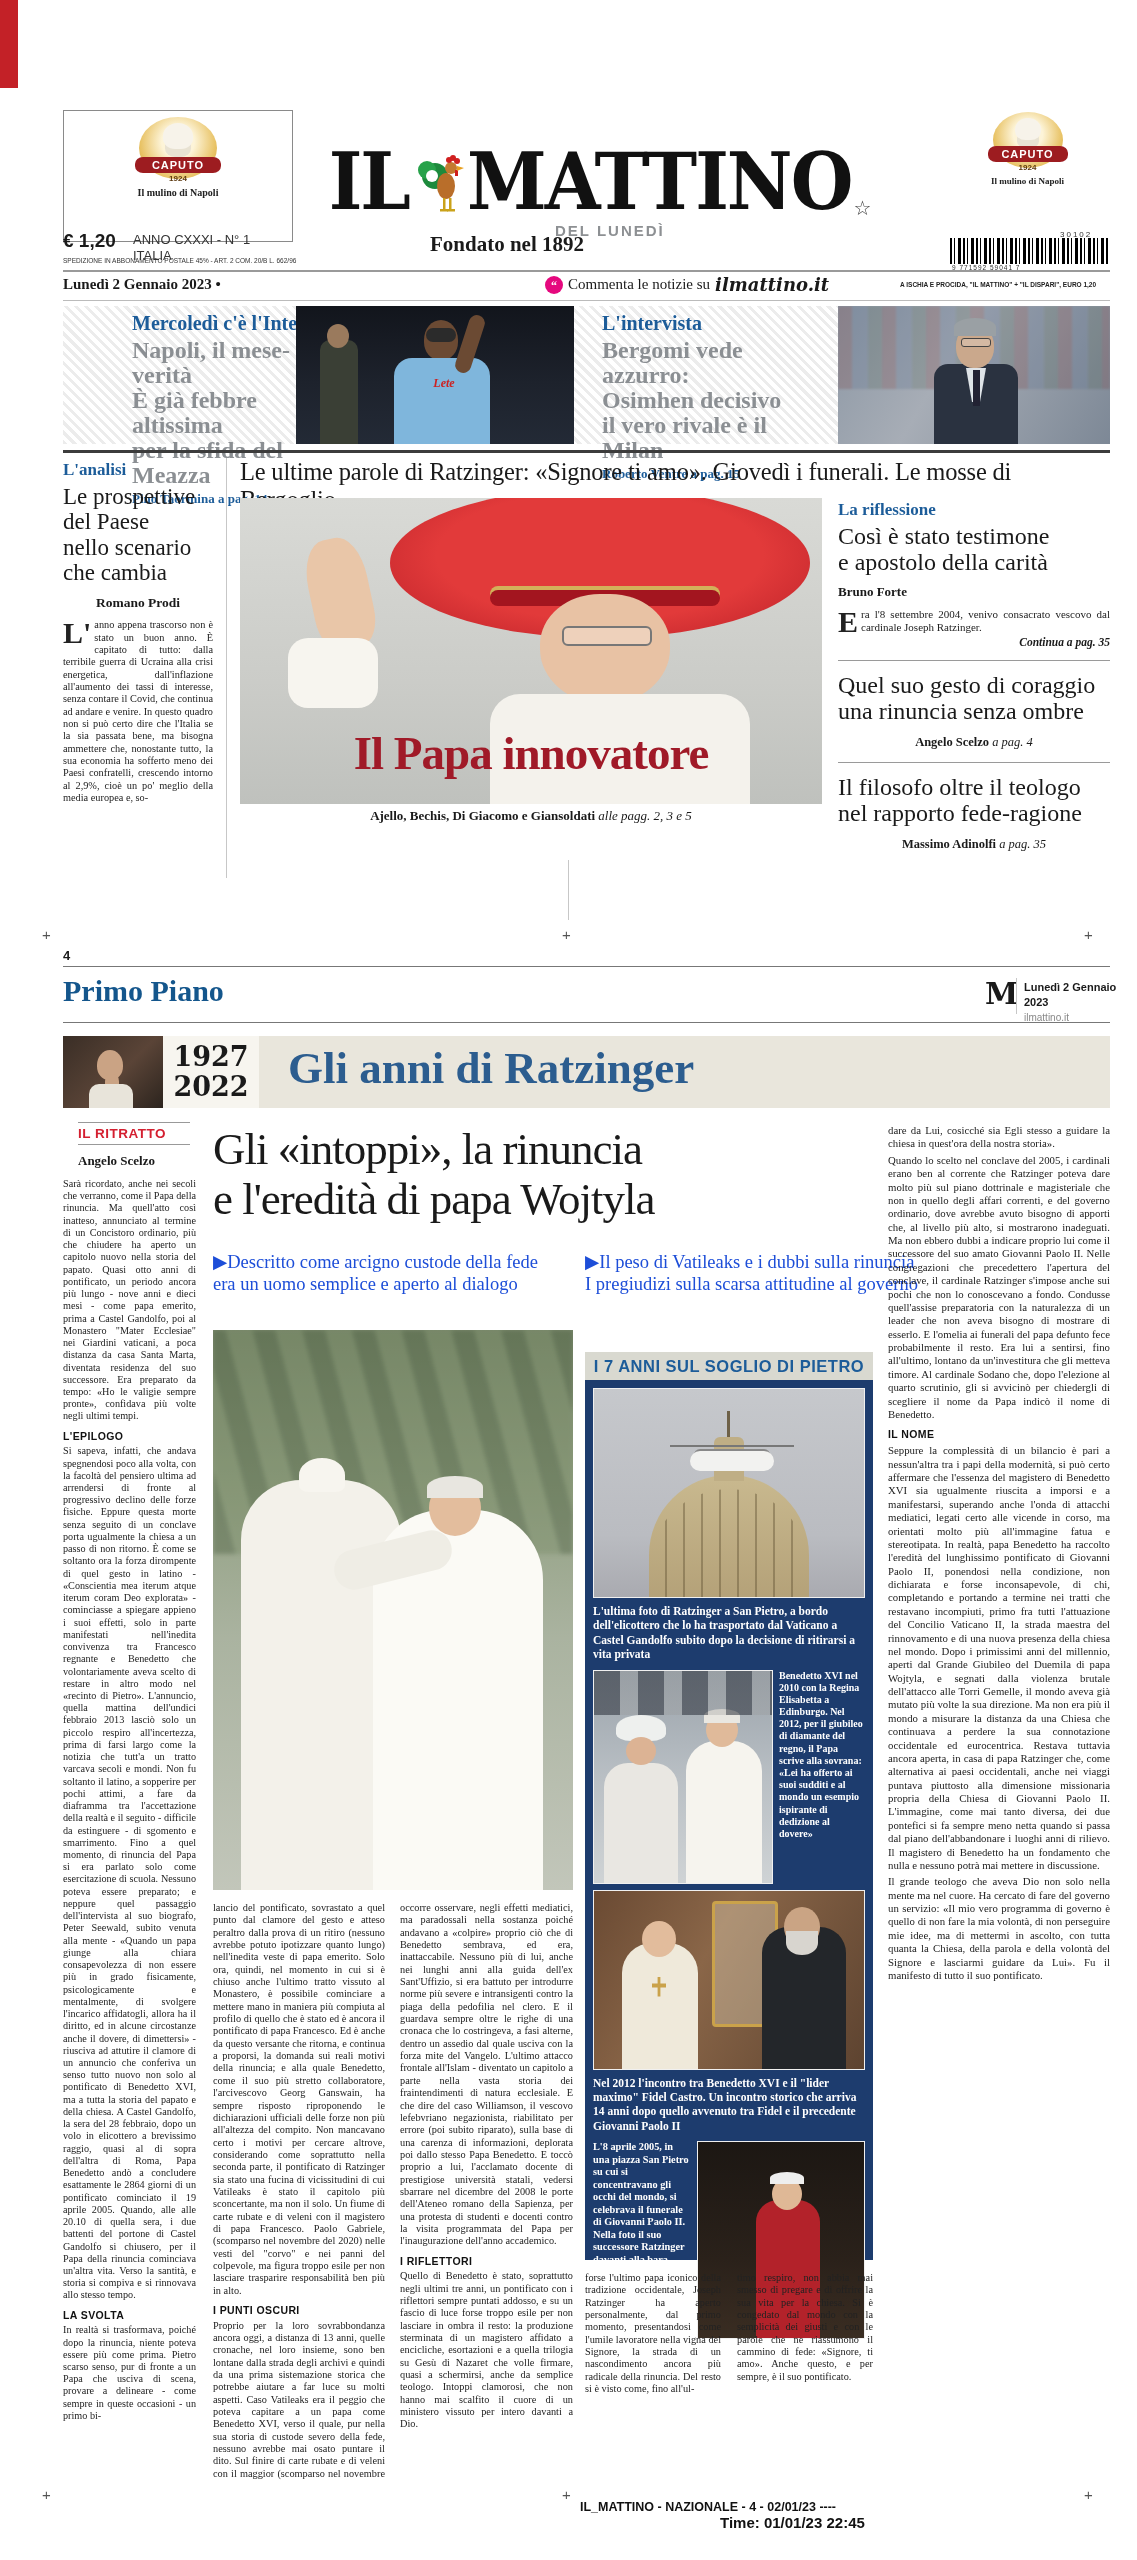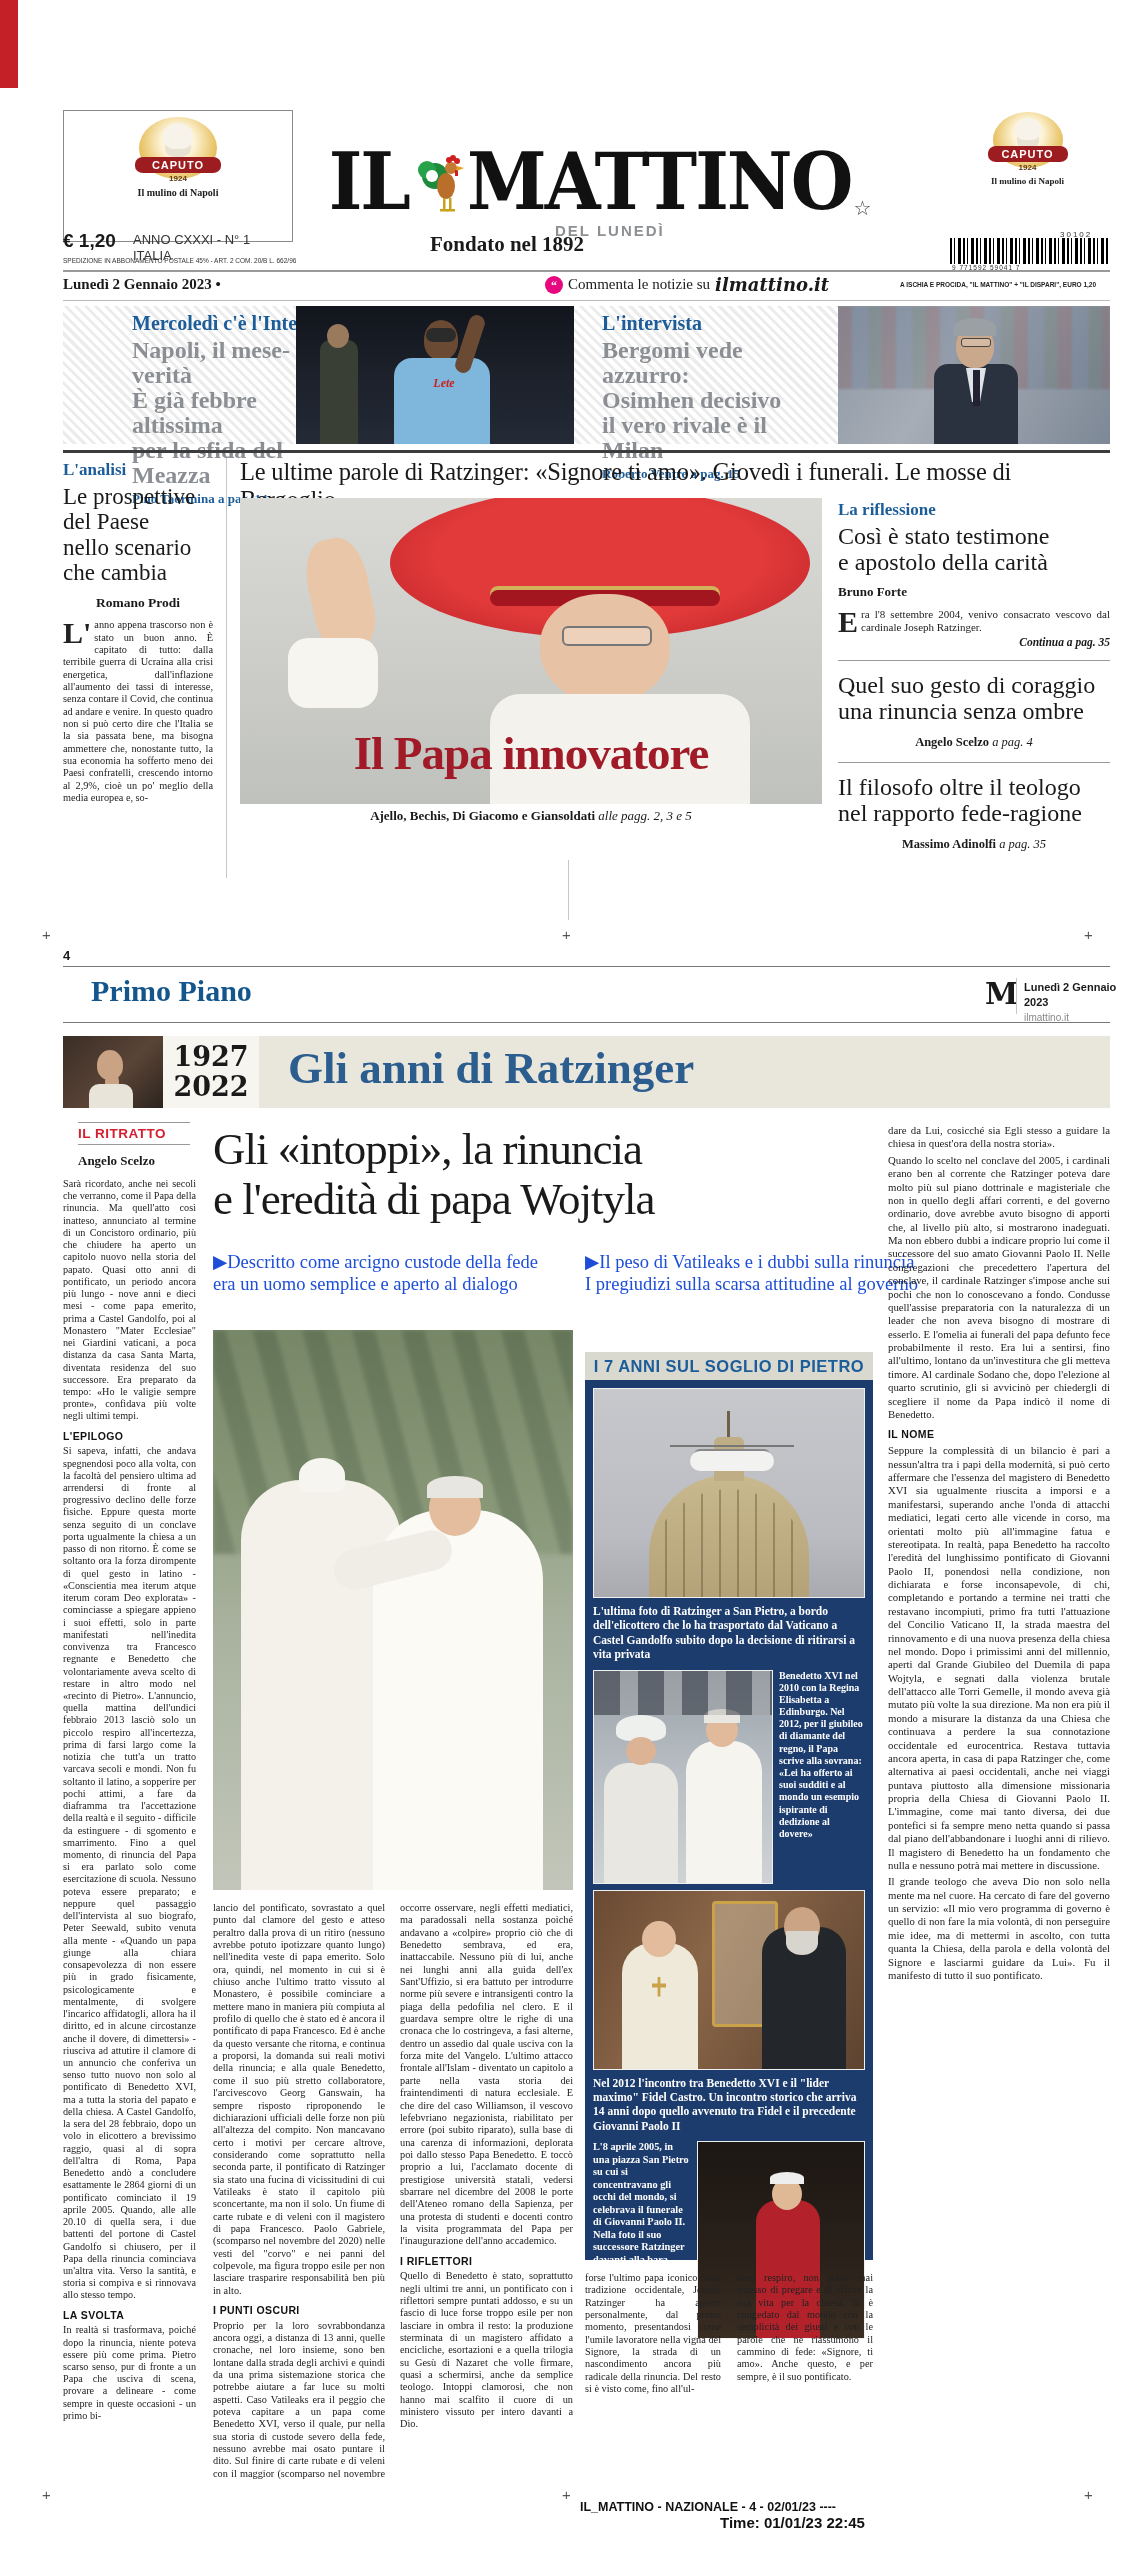--- a/index.html
+++ b/index.html
@@ -201,21 +201,21 @@
     </div>
   </div>
 
   <div class="abs crop-mark" style="left:42px;top:926px;">+</div>
   <div class="abs crop-mark" style="left:562px;top:926px;">+</div>
   <div class="abs crop-mark" style="left:1084px;top:926px;">+</div>
   <div class="abs vline" style="left:568px;top:860px;height:60px;"></div>
 
   <div class="abs sans" style="left:63px;top:948px;font-weight:bold;font-size:13px;">4</div>
   <div class="abs rule" style="left:63px;top:966px;width:1047px;height:1px;background:#777;"></div>
-  <div class="abs" style="left:63px;top:974px;font-weight:bold;font-size:30px;color:#14568c;margin-left:28px;">Primo Piano</div>
+  <div class="abs" style="left:63px;top:974px;font-weight:bold;font-size:30px;color:#14568c;">Primo Piano</div>
   <div class="abs" style="left:985px;top:976px;font-family:'DejaVu Serif',serif;font-weight:bold;font-size:30px;">M</div>
   <div class="abs vline" style="left:1016px;top:978px;height:36px;"></div>
   <div class="abs sans" style="left:1024px;top:980px;line-height:1.4;">
     <div style="font-weight:bold;font-size:11px;">Lunedì 2 Gennaio 2023</div>
     <div style="font-size:10px;color:#888;">ilmattino.it</div>
   </div>
   <div class="abs rule" style="left:63px;top:1022px;width:1047px;height:1px;background:#777;"></div>
 
   <div class="abs" style="left:63px;top:1036px;width:1047px;height:72px;background:#e9e6dc;">
     <div class="abs photo" style="left:0;top:0;width:100px;height:72px;background:linear-gradient(135deg,#3a2e26 0%,#5a4437 55%,#2c241e 100%);">

